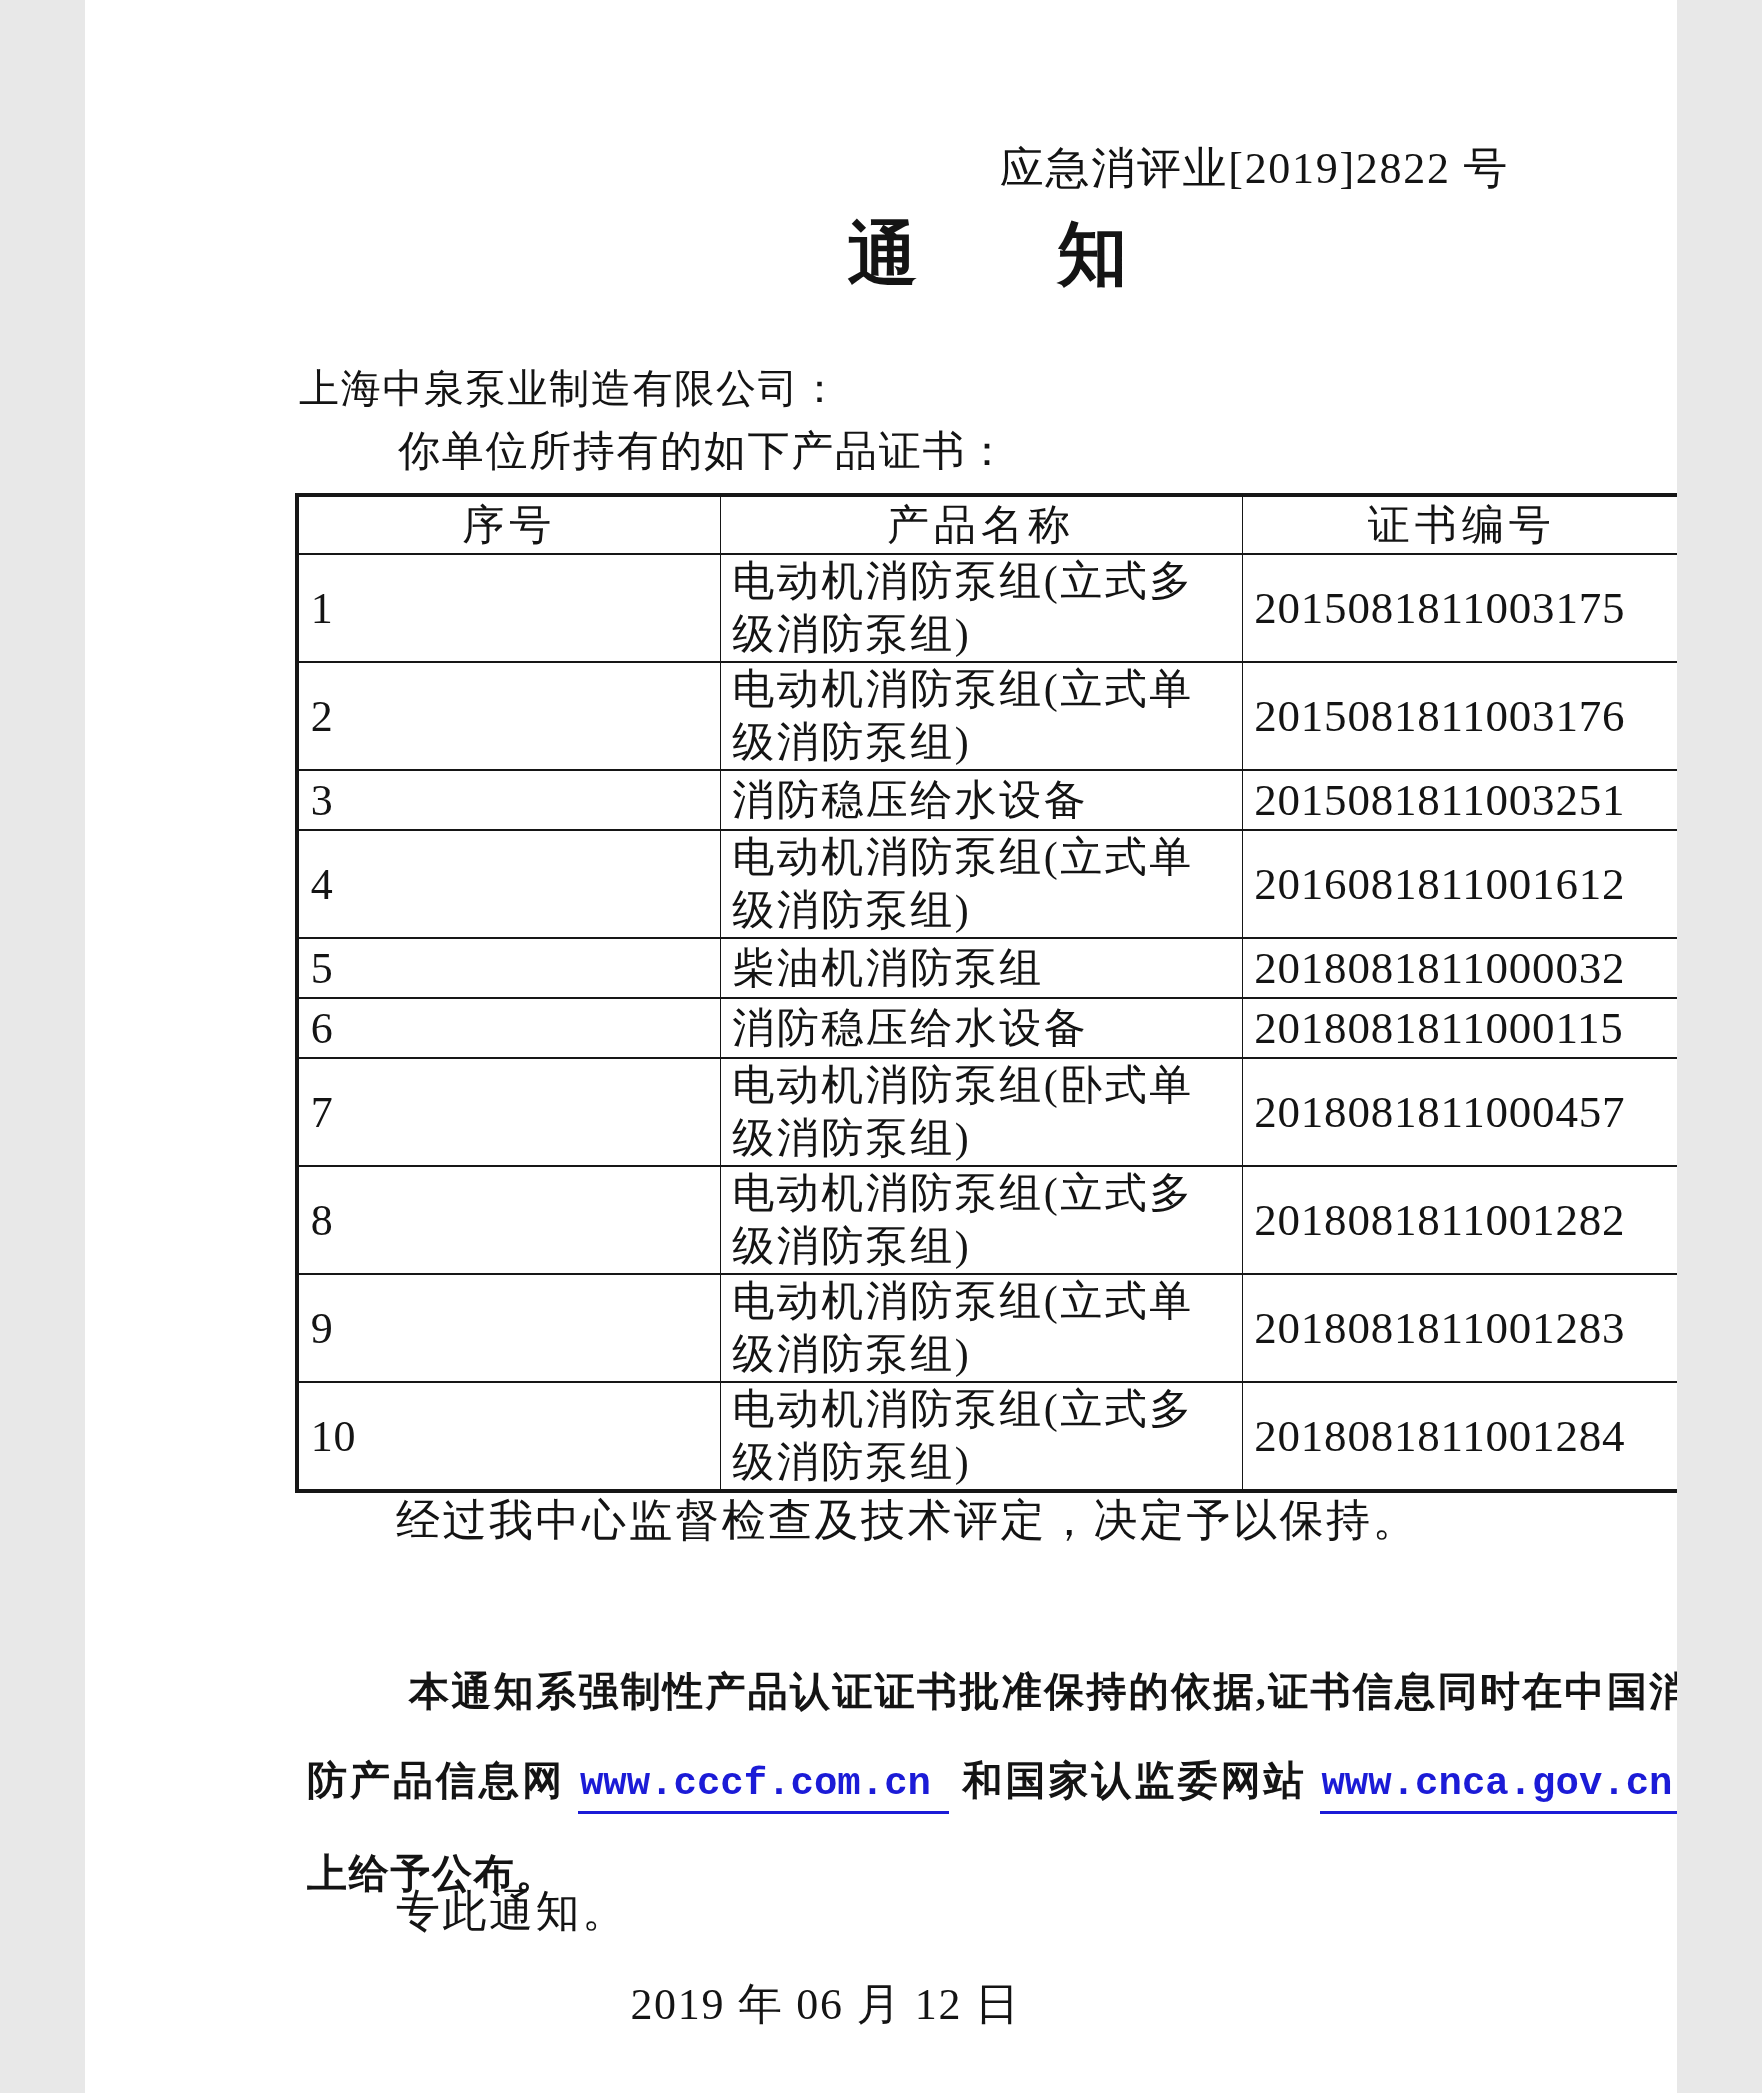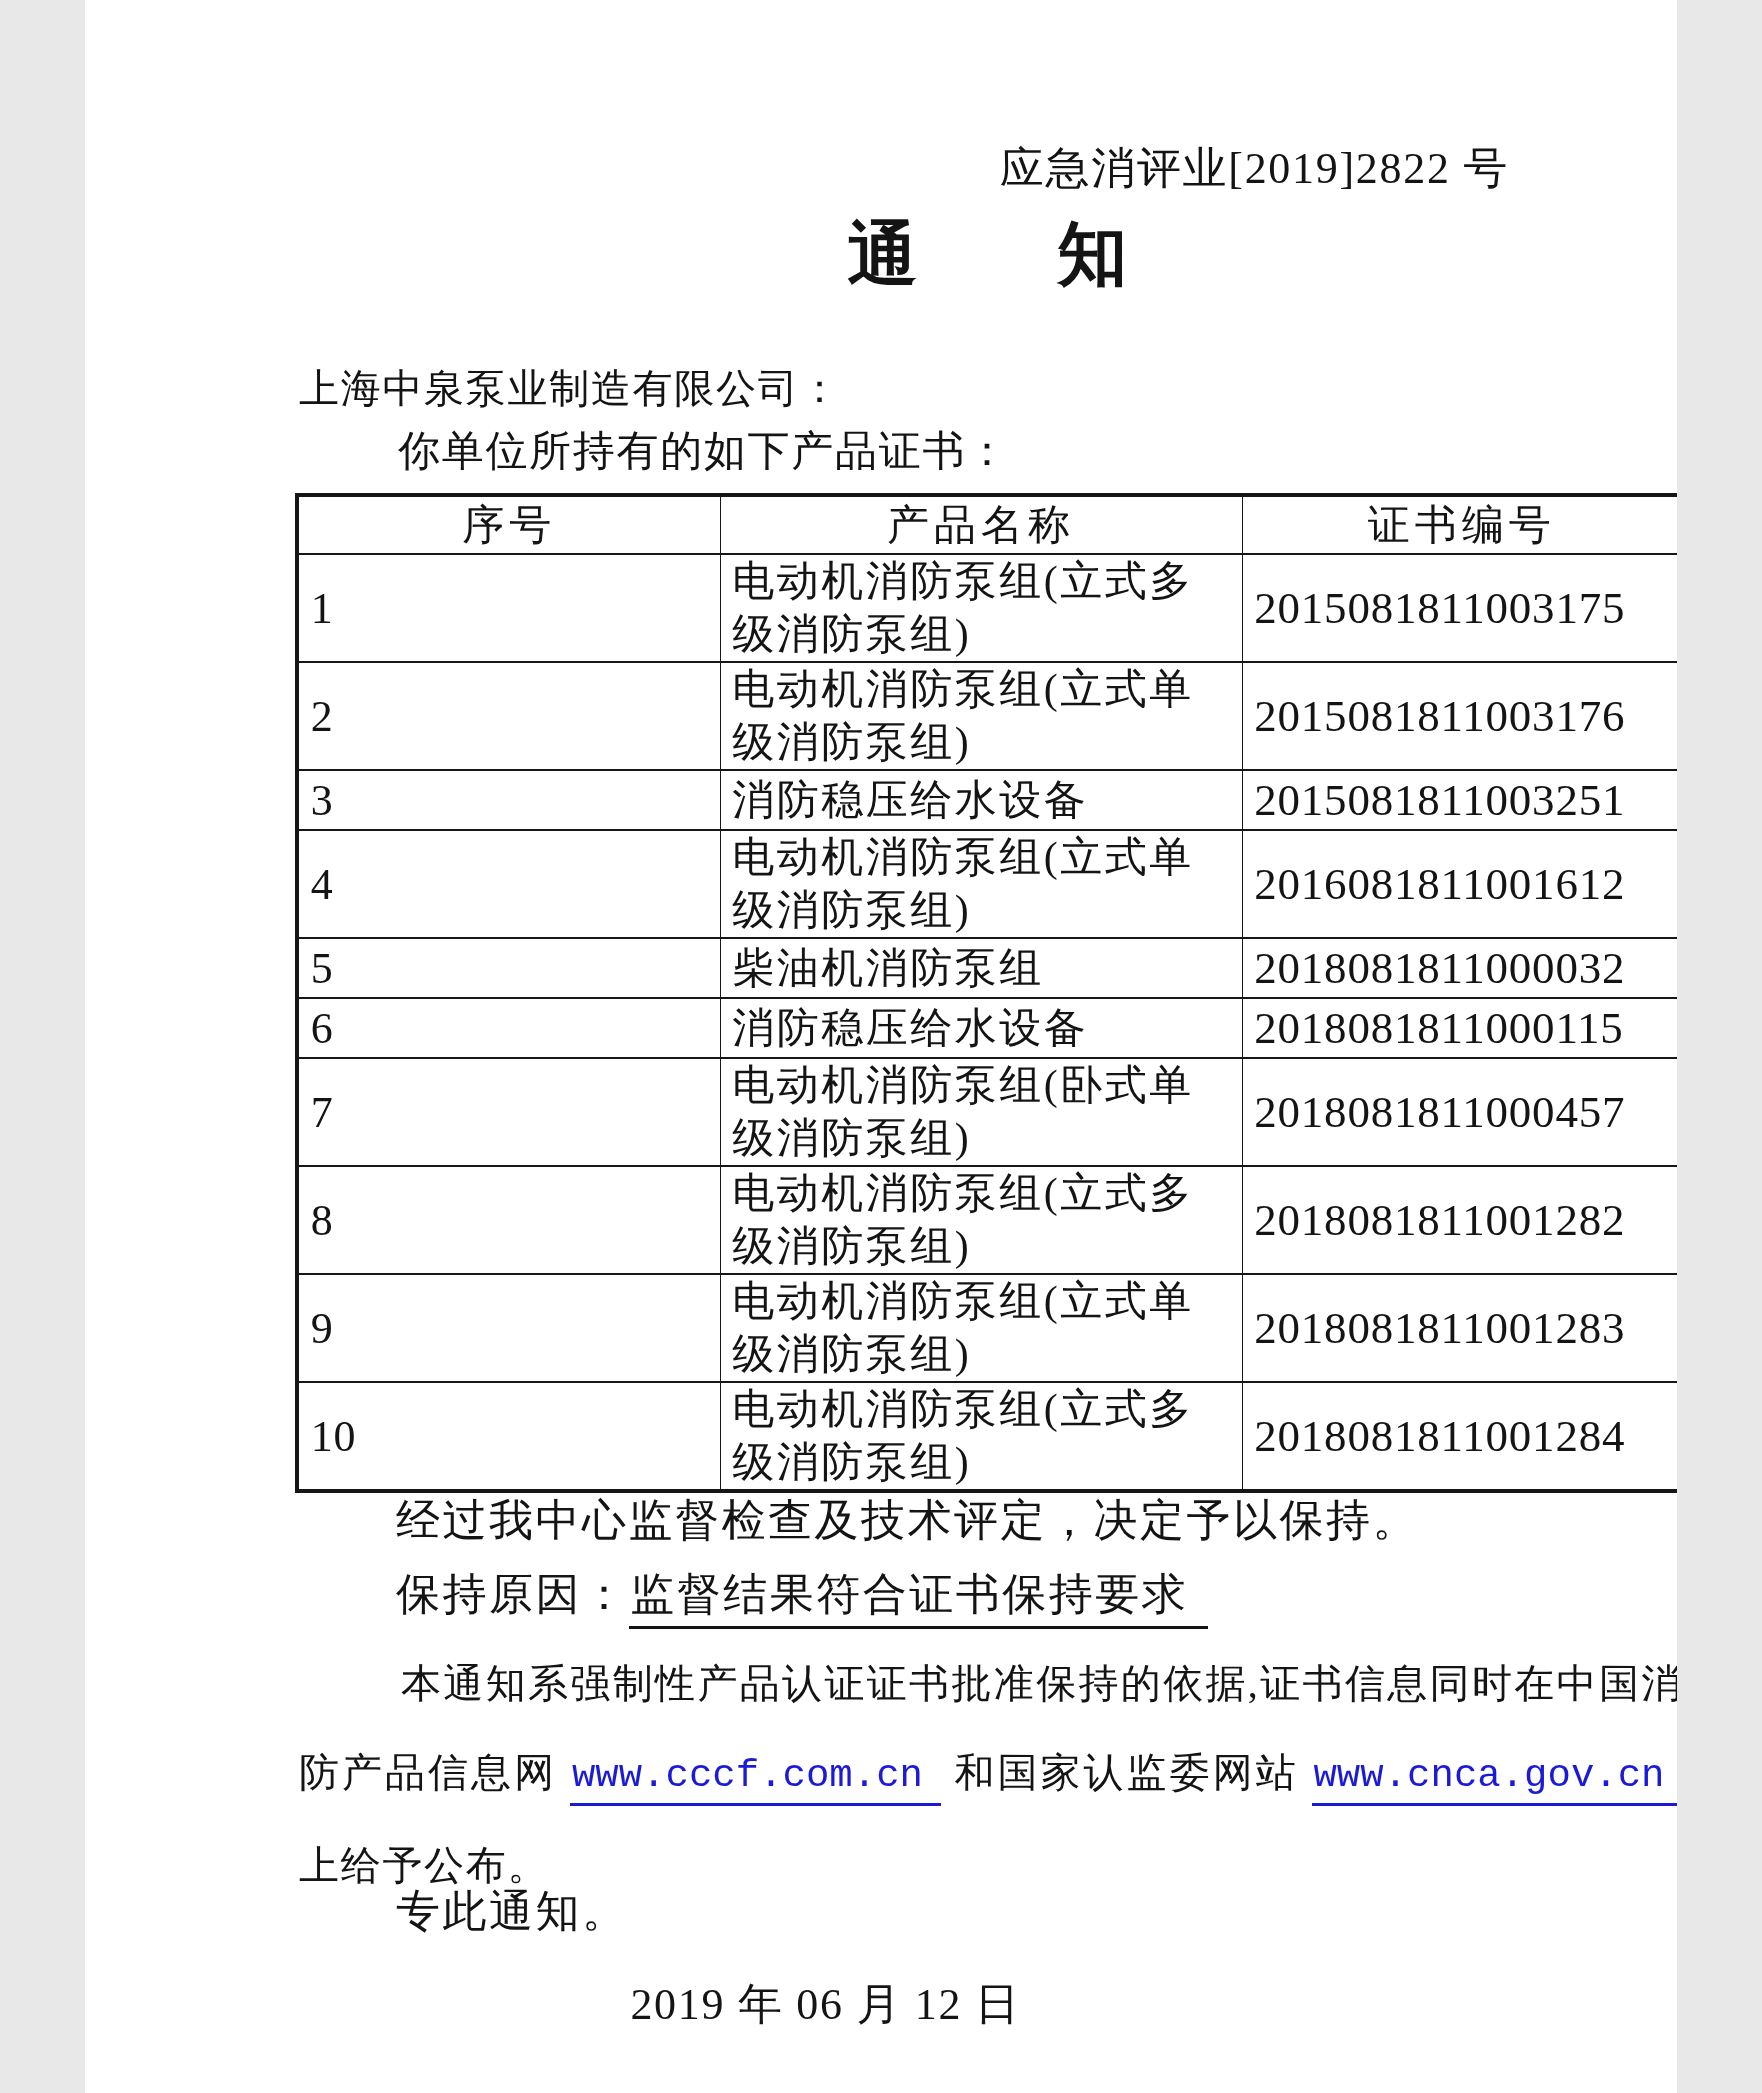--- a/index.html
+++ b/index.html
@@ -91,26 +91,27 @@
     text-indent: 101px;
   }
   .para-decision { top: 1495px; }
   .para-reason   { top: 1569px; }
   .para-closing  { top: 1886px; }
   .para-publish {
     position: absolute;
     top: 1635px;
     left: 210px;
     width: 1384px;
-    margin: 4px;
+    margin: 12px;
     font-size: 40px;
     letter-spacing: 1.7px;
     line-height: 89px;
     text-align: justify;
     text-indent: 102px;
+    font-weight: bold;
   }
   .underlined {
     border-bottom: 3.4px solid var(--text-color, #141414);
     padding: 0 20px 6.7px 1.7px;
   }
   .link {
     font-family: "Liberation Mono", "DejaVu Sans Mono", monospace;
     font-size: 39px;
     letter-spacing: 0;
     color: var(--link-color, #1b1bd7);
@@ -208,21 +209,20 @@
         <tr class="tall">
           <td class="cell-no">10</td>
           <td class="cell-product">电动机消防泵组(立式多级消防泵组)</td>
           <td class="cell-cert">2018081811001284</td>
         </tr>
       </tbody>
   </table>
 
   <p class="para para-decision">经过我中心监督检查及技术评定，决定予以保持。</p>
 
-  <p class="para para-reason"><span>保持原因：</span><span class="underlined">监督结果符合证书保持要求</span></p>
 
   <p class="para-publish"><span>本通知系强制性产品认证证书批准保持的依据,证书信息同时在中国消防产品信息网 </span><a class="link">www.cccf.com.cn</a><span> 和国家认监委网站 </span><a class="link">www.cnca.gov.cn</a><span> 上给予公布。</span></p>
 
   <p class="para para-closing">专此通知。</p>
 
   <div class="date-line">2019 年 06 月 12 日</div>
 
 </div>
 
 

